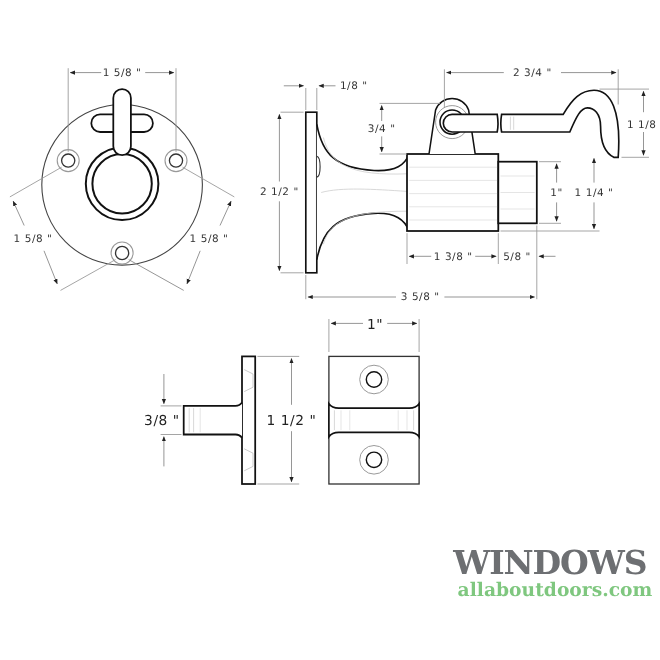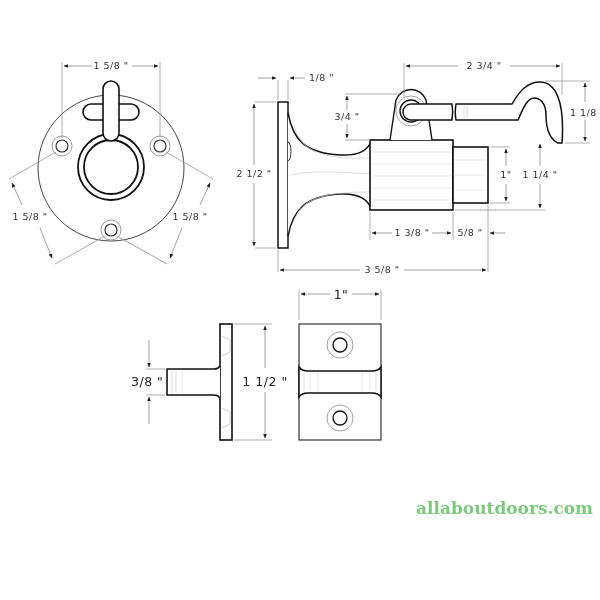--- a/index.html
+++ b/index.html
@@ -195,15 +195,16 @@
 
     <line x1="299" y1="290" x2="299" y2="320" stroke="#999" stroke-width="0.8"></line>
     <line x1="381" y1="290" x2="381" y2="320" stroke="#999" stroke-width="0.8"></line>
     <line x1="330" y1="294" x2="301" y2="294" stroke="#888" stroke-width="0.8" marker-end="url(#arr)"></line>
     <line x1="352" y1="294" x2="379" y2="294" stroke="#888" stroke-width="0.8" marker-end="url(#arr)"></line>
     <text class="dim-lg" x="341" y="299" text-anchor="middle">1"</text>
   </g>
 </svg>
 
 <div class="logo">
+  <div class="l3">WINDOWS</div>
   <div class="l4">allaboutdoors.com</div>
 </div>
 </div>
 
 </body></html>

